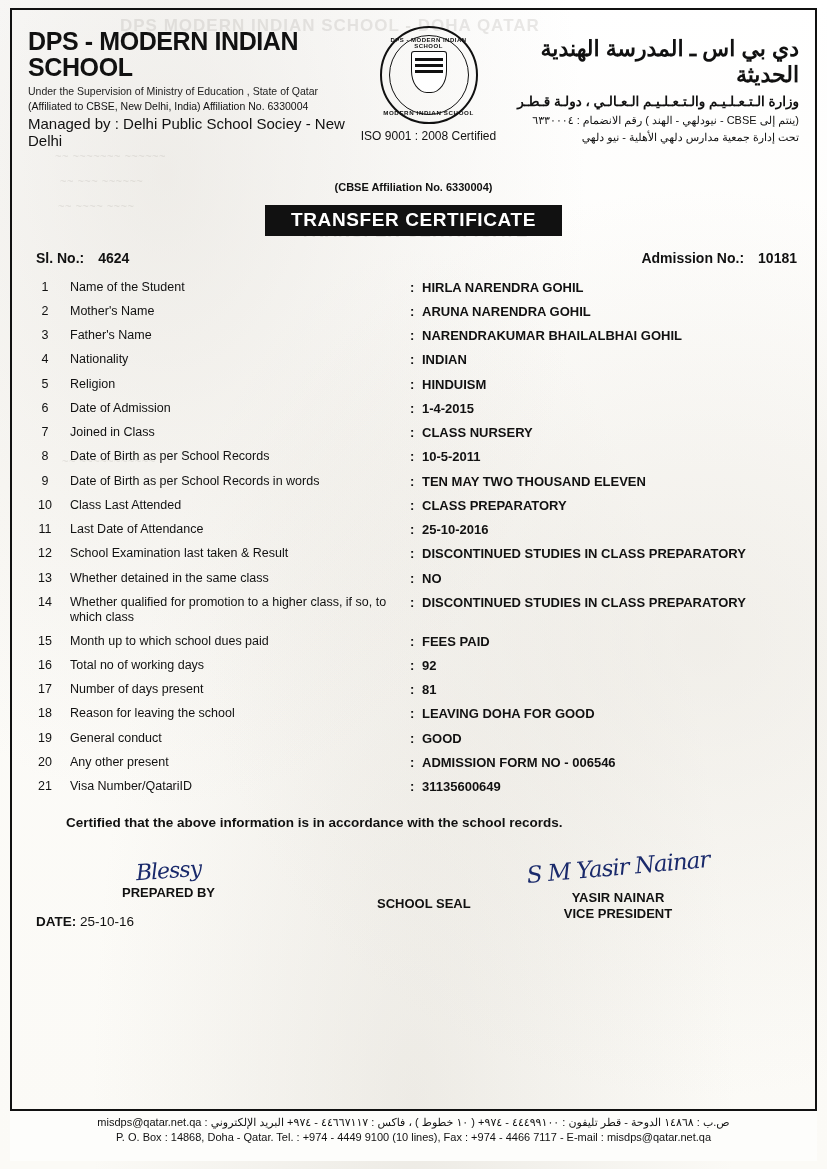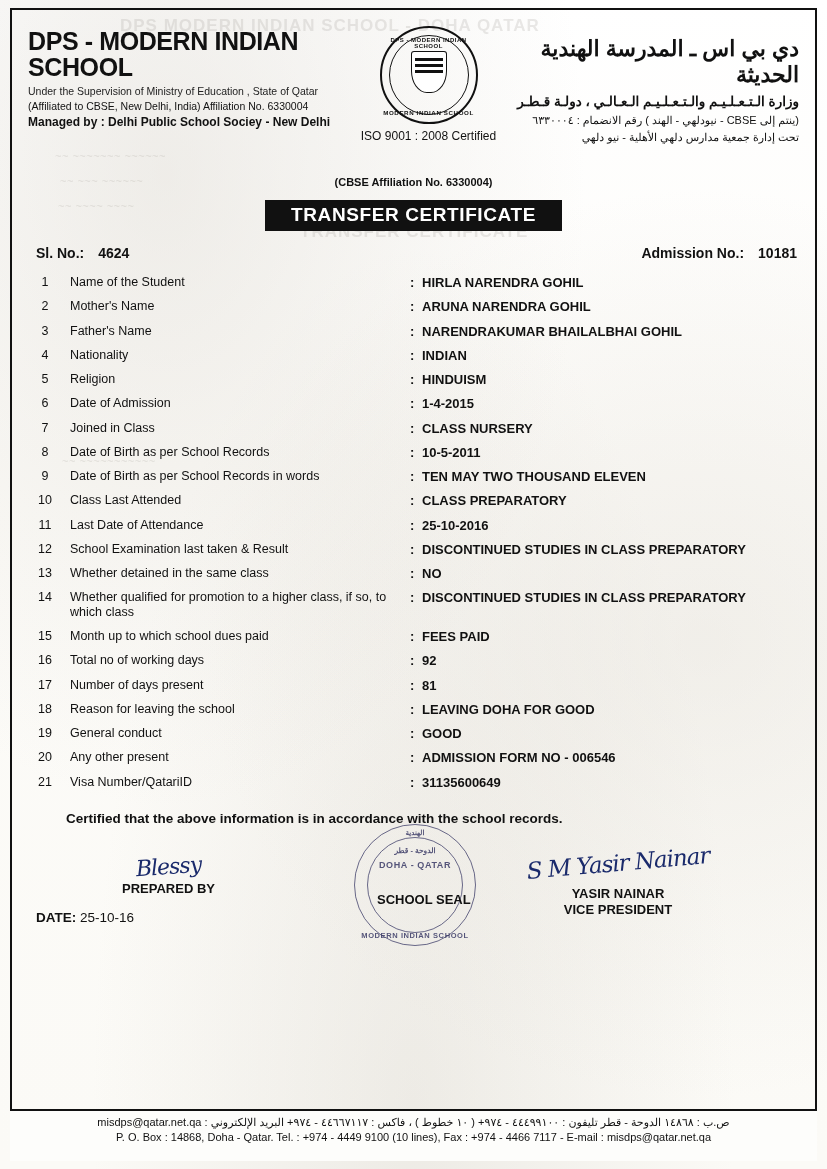--- a/index.html
+++ b/index.html
@@ -89,24 +89,23 @@
     font-size: 10.5px;
     color: #222;
     margin-top: 4px;
   }
   .hdr-left .sub2 {
     font-size: 10.5px;
     color: #111;
     margin-top: 3px;
   }
   .hdr-left .sub3 {
-    font-size: 12px;
+    font-size: 15px;
     color: #111;
     margin-top: 3px;
-    font-weight: bold;
   }
 
   .hdr-center {
     width: 140px;
     text-align: center;
     margin-top: -2px;
   }
   .logo {
     width: 98px;
     height: 98px;
@@ -609,28 +608,20 @@
       <div class="sig-prepared">
         <div class="sig-script">Blessy</div>
         <div class="cap">PREPARED BY</div>
       </div>
 
       <div class="date-line">
         <span>DATE:</span>
         <span class="dv">25-10-16</span>
       </div>
 
-      <div class="seal">
-        <div class="r1"></div>
-        <div class="r2"></div>
-        <div class="st st-top">الهندية</div>
-        <div class="st st-t2">الدوحة - قطر</div>
-        <div class="st st-mid">DOHA - QATAR</div>
-        <div class="st st-bot">MODERN INDIAN SCHOOL</div>
-      </div>
       <div class="seal-label">SCHOOL SEAL</div>
 
       <div class="sig-vp">
         <div class="sig-script2">S M Yasir Nainar</div>
         <div class="cap">YASIR NAINAR</div>
         <div class="cap" style="margin-top:0;">VICE PRESIDENT</div>
       </div>
     </div>
 
   </div>

